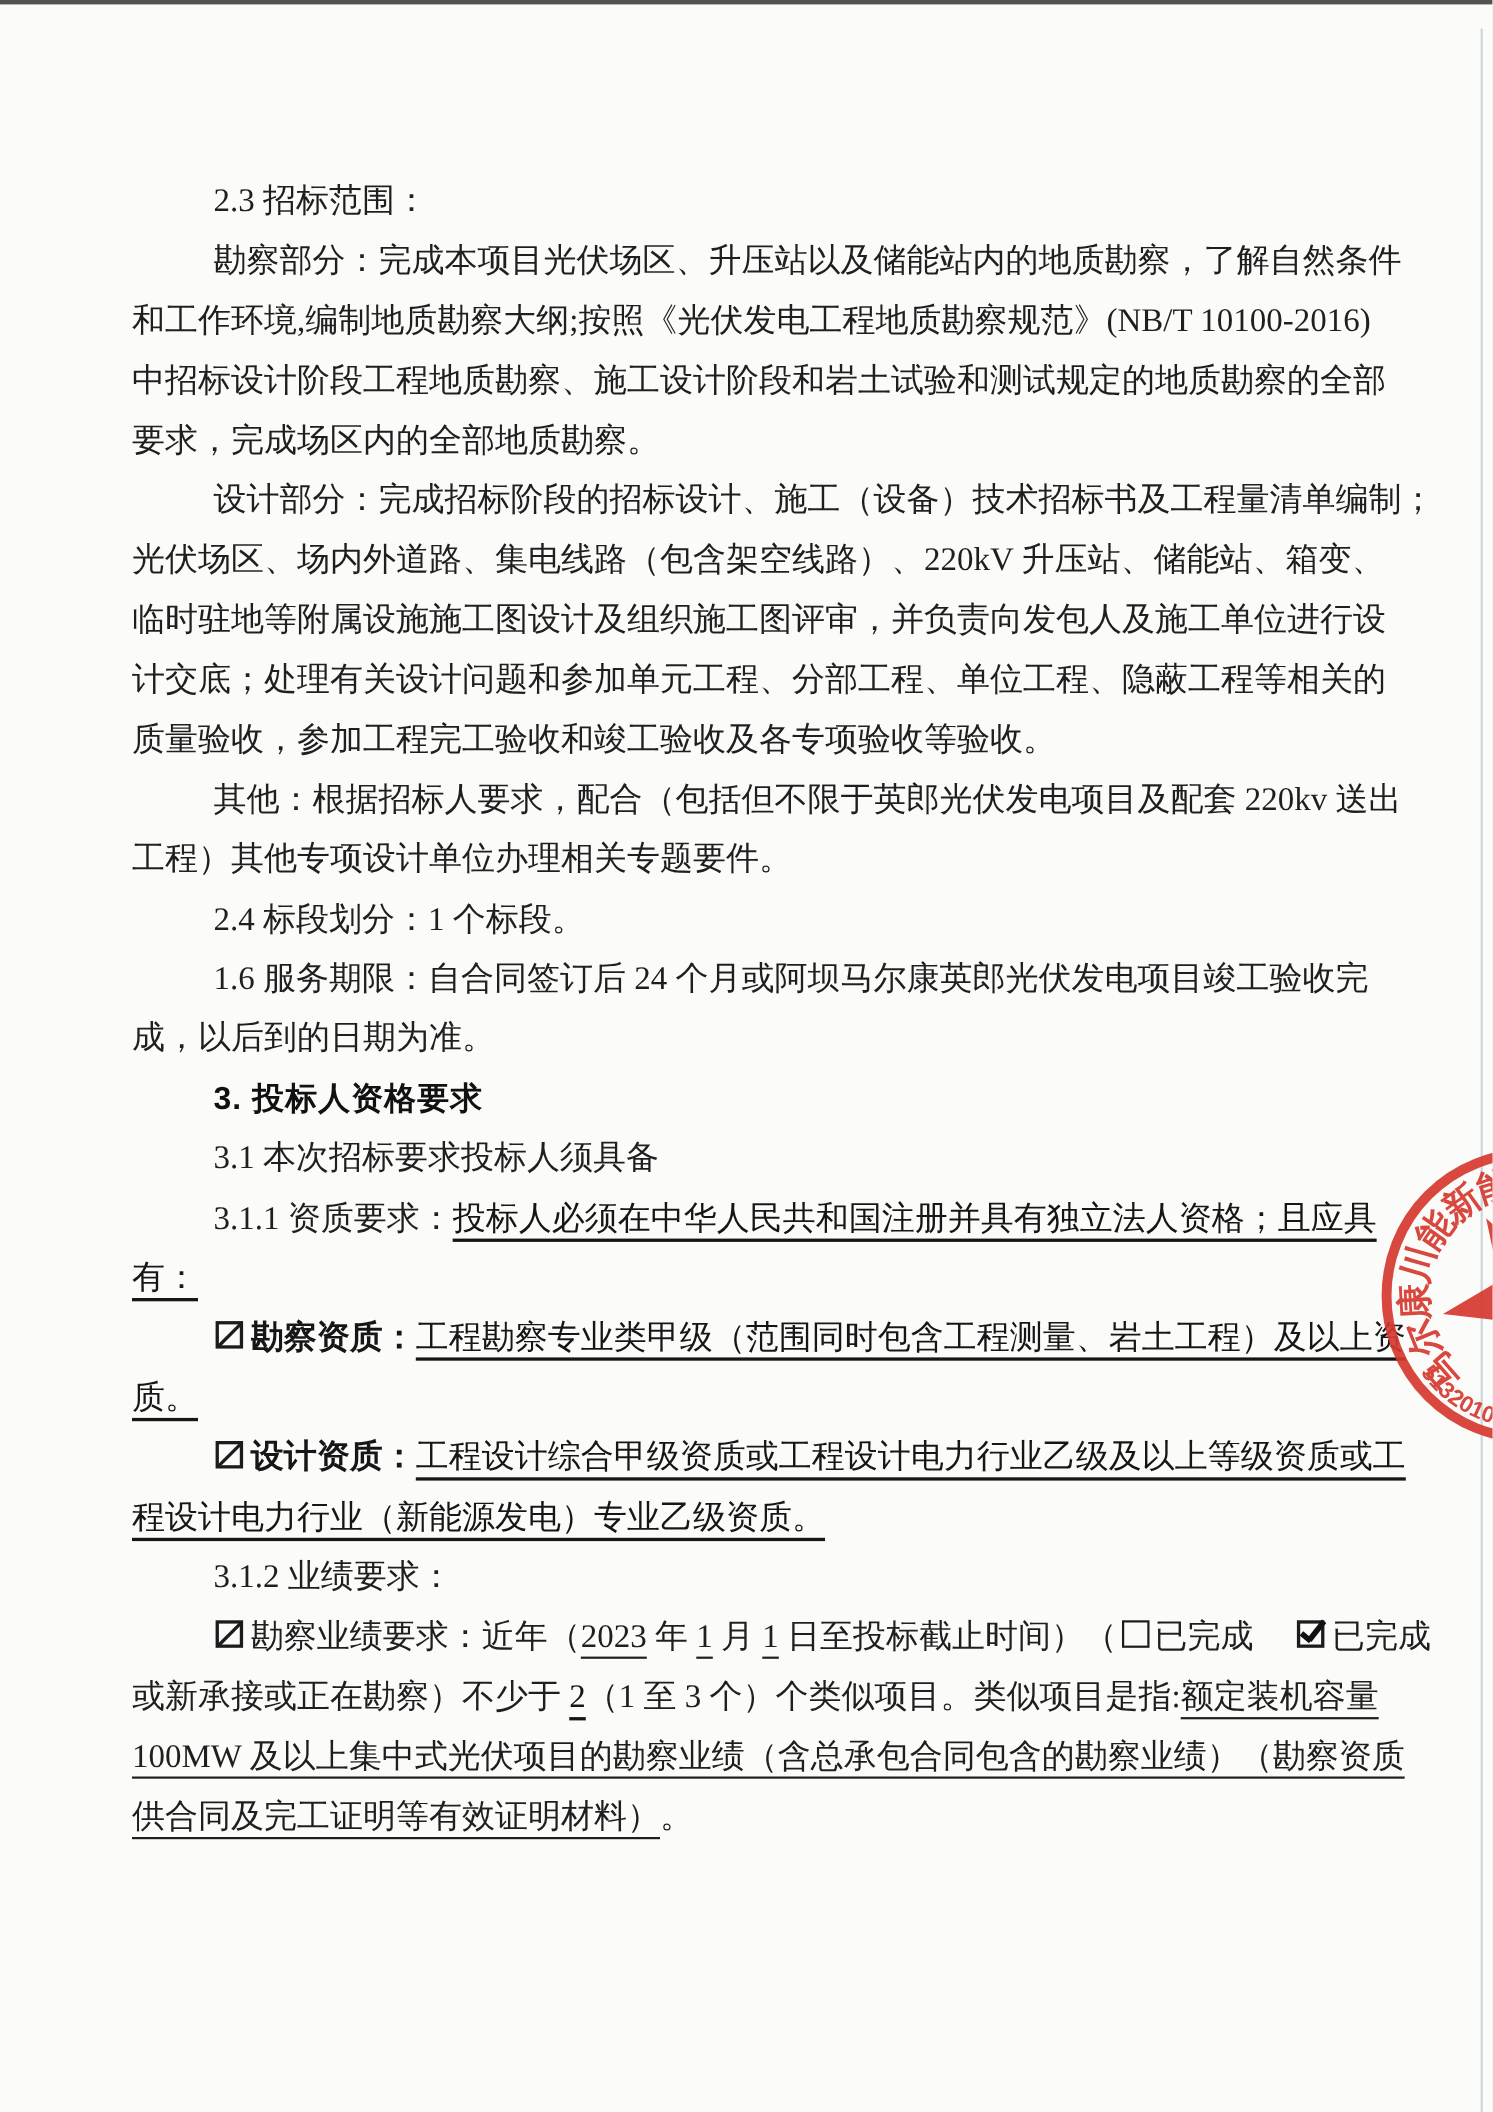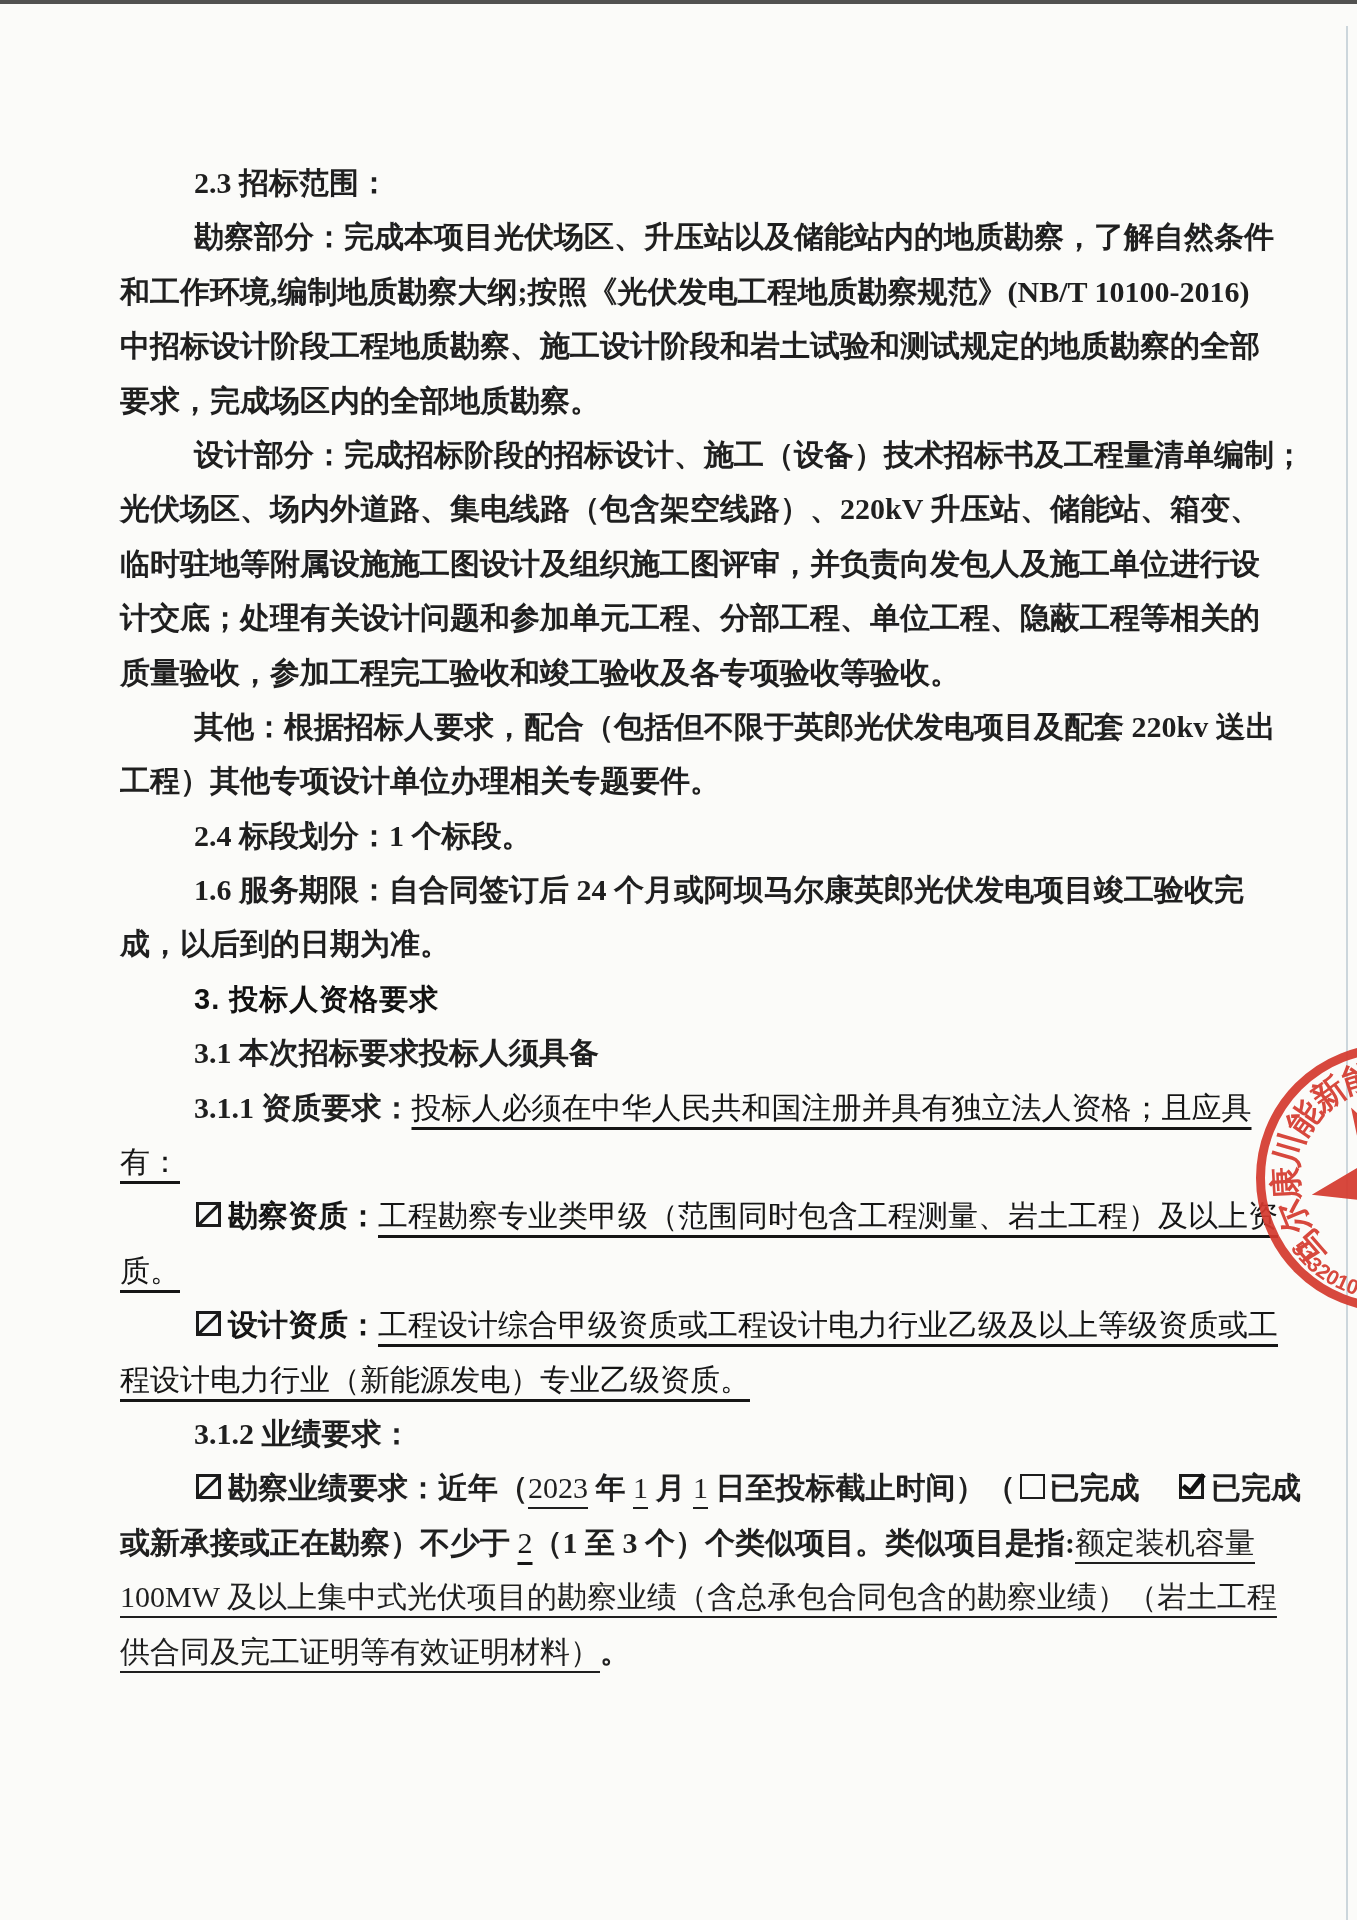--- a/index.html
+++ b/index.html
@@ -13,21 +13,21 @@
     color:#1f1f1f;
   }
   .top-edge { position:absolute; top:0; left:0; width:100%; height:4px; background:#343434; opacity:.85; }
   .scan-line { position:absolute; top:26px; bottom:0; width:2px; background:#ccd6dc; }
   .doc-body {
     position:absolute; left:120px; top:156px; width:1150px;
     font-size:30px; line-height:54.4px;
   }
   .line { white-space:nowrap; height:54.4px; }
   .line.indent { padding-left:74px; }
-  .s-r  { font-weight:bold; }
+  .s-r  { font-weight:normal; }
   .s-b  { font-weight:bold; color:#161616; }
   .s-hb { font-weight:bold; color:#111; font-family:"Liberation Sans","DejaVu Sans",sans-serif; font-size:29px; letter-spacing:1px;margin-top:48px; }
   .s-u  { text-decoration:underline; text-underline-offset:9px; text-decoration-thickness:2px; }
   .s-bu { font-weight:normal; color:#161616; text-decoration:underline; text-underline-offset:9px; text-decoration-thickness:2.5px; }
   
   .cb { display:inline-block; width:25px; height:25px; border:3px solid #1c1c1c; position:relative; vertical-align:-1px; margin:0 7px 0 2px; }
   .cb-empty { border-width:2.5px; margin:0 5px 0 4px; }
   .cb-slash::after {
     content:""; position:absolute; left:-5px; top:8px; width:30px; height:3px;
     background:#1c1c1c; transform:rotate(-45deg);
@@ -84,21 +84,21 @@
       <div class="line indent"><span class="s-r">3.1 本次招标要求投标人须具备</span></div>
       <div class="line indent"><span class="s-r">3.1.1 资质要求：</span><span class="s-bu">投标人必须在中华人民共和国注册并具有独立法人资格；且应具</span></div>
       <div class="line"><span class="s-bu">有：  </span></div>
       <div class="line indent"><span class="cb cb-slash" aria-label="☑"></span><span class="s-b">勘察资质：</span><span class="s-bu">工程勘察专业类甲级（范围同时包含工程测量、岩土工程）及以上资</span></div>
       <div class="line"><span class="s-bu">质。</span></div>
       <div class="line indent"><span class="cb cb-slash" aria-label="☑"></span><span class="s-b">设计资质：</span><span class="s-bu">工程设计综合甲级资质或工程设计电力行业乙级及以上等级资质或工</span></div>
       <div class="line"><span class="s-bu">程设计电力行业（新能源发电）专业乙级资质。</span></div>
       <div class="line indent"><span class="s-r">3.1.2 业绩要求：</span></div>
       <div class="line indent"><span class="cb cb-slash" aria-label="☑"></span><span class="s-r">勘察业绩要求：近年（</span><span class="s-u">2023</span><span class="s-r"> 年 </span><span class="s-u">1</span><span class="s-r"> 月 </span><span class="s-u">1</span><span class="s-r"> 日至投标截止时间）（</span><span class="cb cb-empty" aria-label="□"></span><span class="s-r">已完成　 </span><span class="cb cb-check" aria-label="☑"></span><span class="s-r">已完成</span></div>
       <div class="line"><span class="s-r">或新承接或正在勘察）不少于 </span><span class="s-bu">2</span><span class="s-r">（1 至 3 个）个类似项目。类似项目是指:</span><span class="s-u">额定装机容量</span></div>
-      <div class="line"><span class="s-u">100MW 及以上集中式光伏项目的勘察业绩（含总承包合同包含的勘察业绩）（岩土工程</span></div>
+      <div class="line"><span class="s-u">100MW 及以上集中式光伏项目的勘察业绩（含总承包合同包含的勘察业绩）（勘察资质</span></div>
       <div class="line"><span class="s-u">供合同及完工证明等有效证明材料）</span><span class="s-r">。</span></div>
     </div>
 
   <div class="seal">
       <div class="seal-ring" style="left: 1256px; top: 1044px; width: 268px; height: 268px; border-width: 9px; border-color: rgb(213, 57, 46);"></div>
       <div class="seal-star" style="left: 1310px; top: 1098px; width: 160px; height: 160px; background: rgb(213, 57, 46); clip-path: polygon(50% 0%, 61.8% 35.3%, 98.1% 35.3%, 68.2% 57.3%, 79.4% 91.5%, 50% 70.5%, 20.6% 91.5%, 31.8% 57.3%, 1.9% 35.3%, 38.2% 35.3%); transform: rotate(-102deg);"></div>
       <div class="seal-char" style="left: 1372px; top: 1160px; font-size: 33px; color: rgb(213, 57, 46); transform: rotate(-131deg) translateY(-108px); transform-origin: center center;">马</div>
       <div class="seal-char" style="left: 1372px; top: 1160px; font-size: 33px; color: rgb(213, 57, 46); transform: rotate(-112deg) translateY(-108px); transform-origin: center center;">尔</div>
       <div class="seal-char" style="left: 1372px; top: 1160px; font-size: 33px; color: rgb(213, 57, 46); transform: rotate(-93deg) translateY(-108px); transform-origin: center center;">康</div>
       <div class="seal-char" style="left: 1372px; top: 1160px; font-size: 33px; color: rgb(213, 57, 46); transform: rotate(-74deg) translateY(-108px); transform-origin: center center;">川</div>

